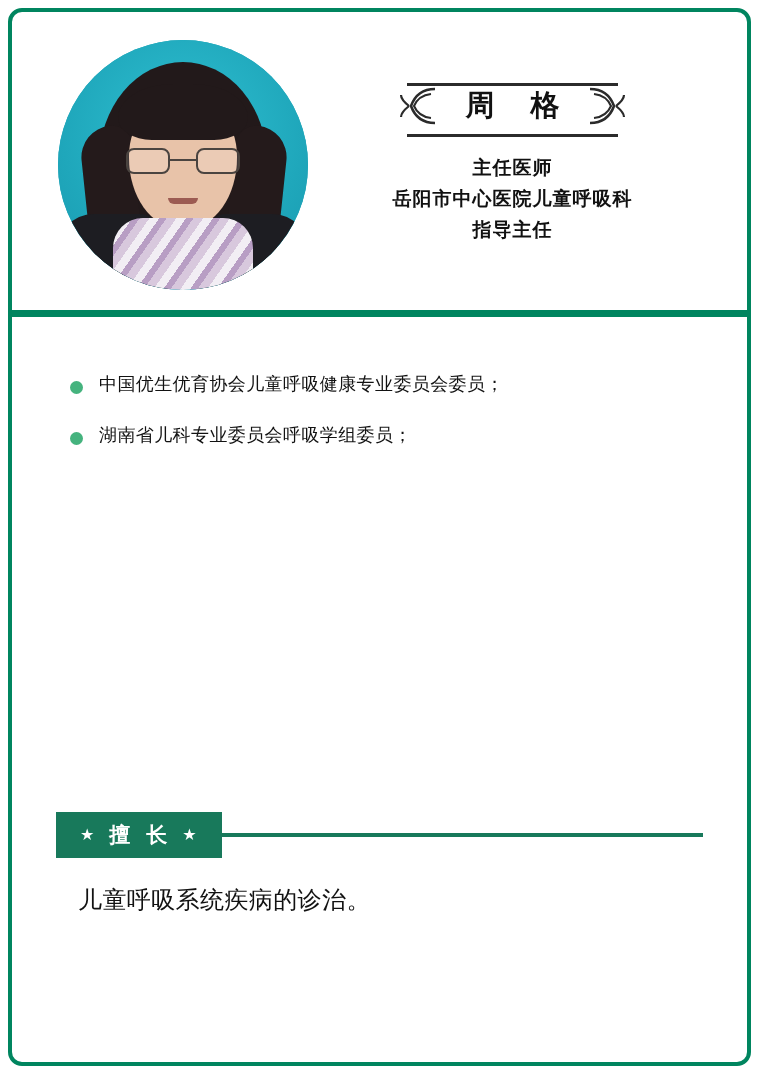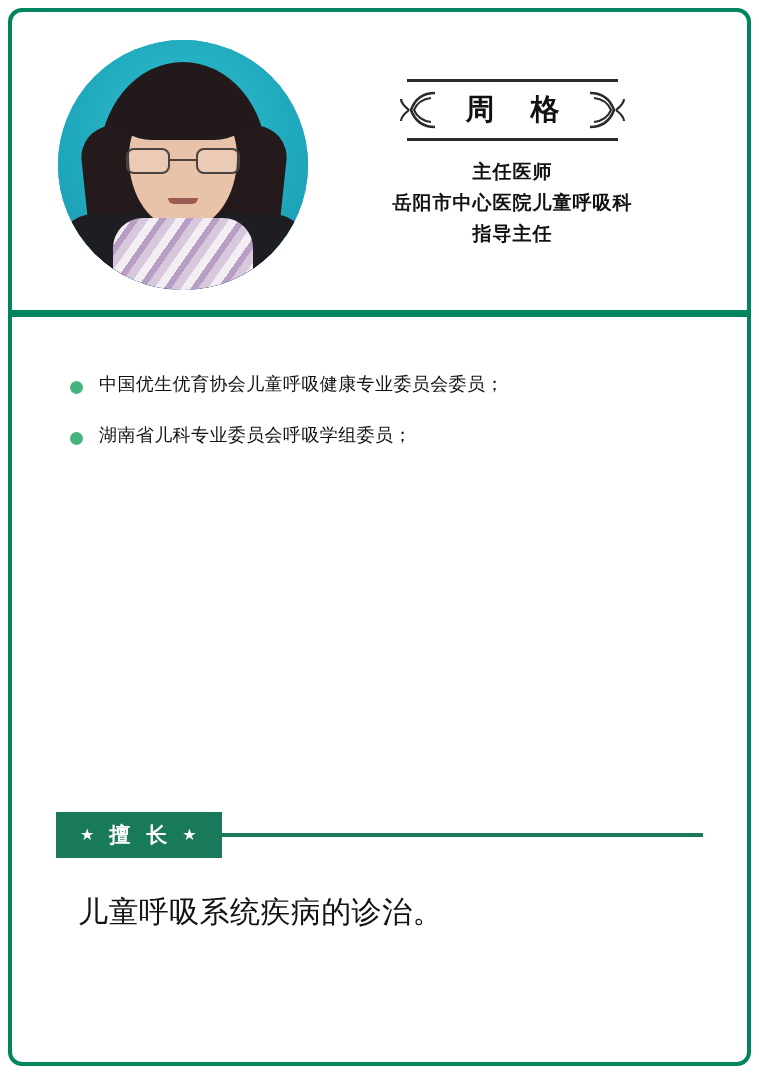--- a/index.html
+++ b/index.html
@@ -163,21 +163,21 @@
 
   .header-info {
     flex: 1 1 auto;
     text-align: center;
     padding-right: 30px;
   }
 
   .name-plate {
     position: relative;
     display: inline-block;
-    padding: 10px 0 10px;
+    padding: 2px 0 10px;
     margin-bottom: 16px;
   }
   .name-plate-inner {
     position: relative;
     display: flex;
     align-items: center;
     justify-content: center;
     gap: 12px;
   }
   .plate-orn {
@@ -263,23 +263,23 @@
     gap: 10px;
     white-space: nowrap;
   }
   .spec-tag .star { font-size: 16px; line-height: 1; }
   .spec-rule {
     flex: 1 1 auto;
     height: 4px;
     background: #18795b;
   }
   .spec-body {
-    margin-top: 34px;
+    margin-top: 26px;
     padding-left: 22px;
-    font-size: 30px;
+    font-size: 24px;
     color: #121212;
     letter-spacing: 0.4px;
   }
 </style>
 </head>
 <body>
 
 <div class="card">
 
   <div class="header">

